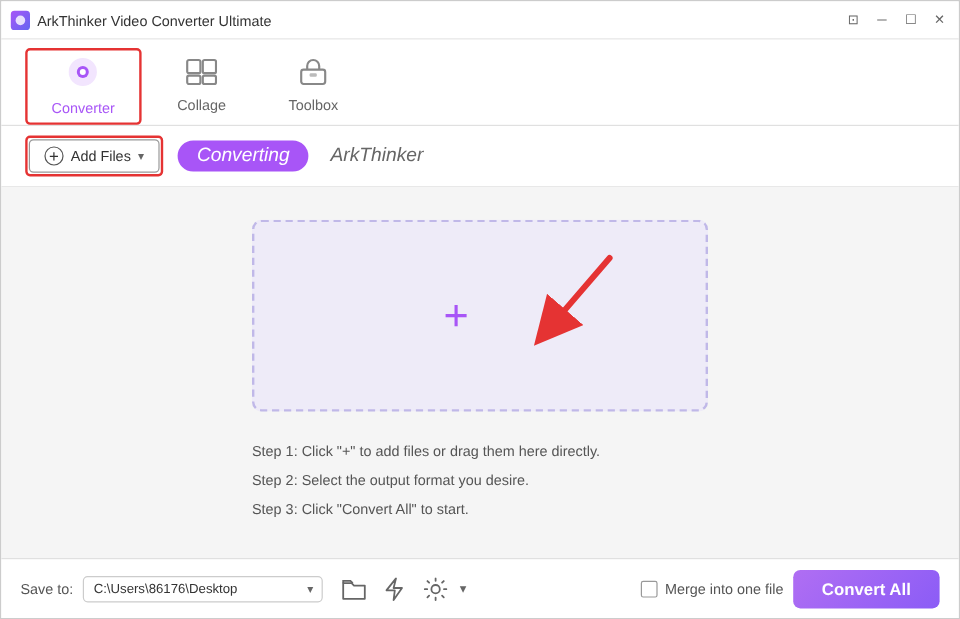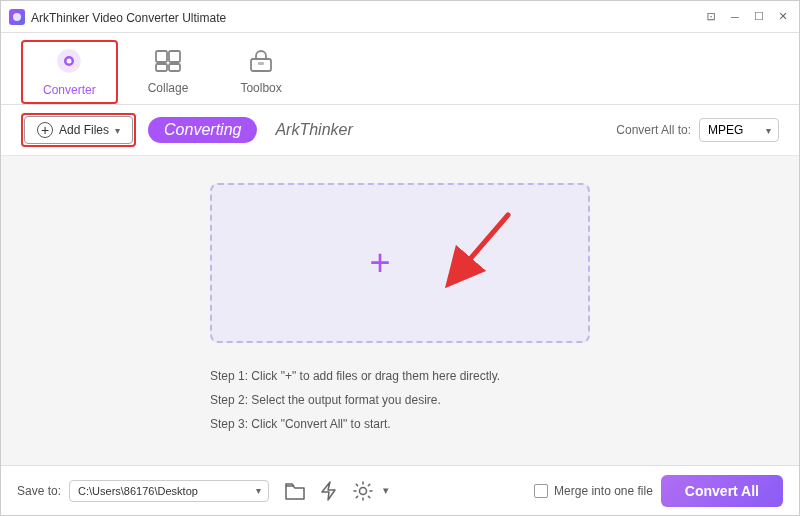--- a/index.html
+++ b/index.html
@@ -392,32 +392,20 @@
         <div class="plus-circle">+</div>
         <span>Add Files</span>
         <span class="add-files-chevron">▾</span>
       </button>
     </div>
     <div class="sub-tabs">
       <button class="sub-tab active">Converting</button>
       <button class="sub-tab">ArkThinker</button>
     </div>
   </div>
-  <div class="toolbar-right">
-    <span class="convert-all-label">Convert All to:</span>
-    <div class="format-select-wrapper">
-      <select class="format-select">
-        <option>MPEG</option>
-        <option>MP4</option>
-        <option>AVI</option>
-        <option>MOV</option>
-        <option>MKV</option>
-      </select>
-    </div>
-  </div>
 </div>
 
 <div class="main-content">
   <div class="drop-zone">
     <span class="plus-large">+</span>
 
     <div class="arrow-container">
       <svg width="90" height="90" viewBox="0 0 90 90">
 
         <defs>

